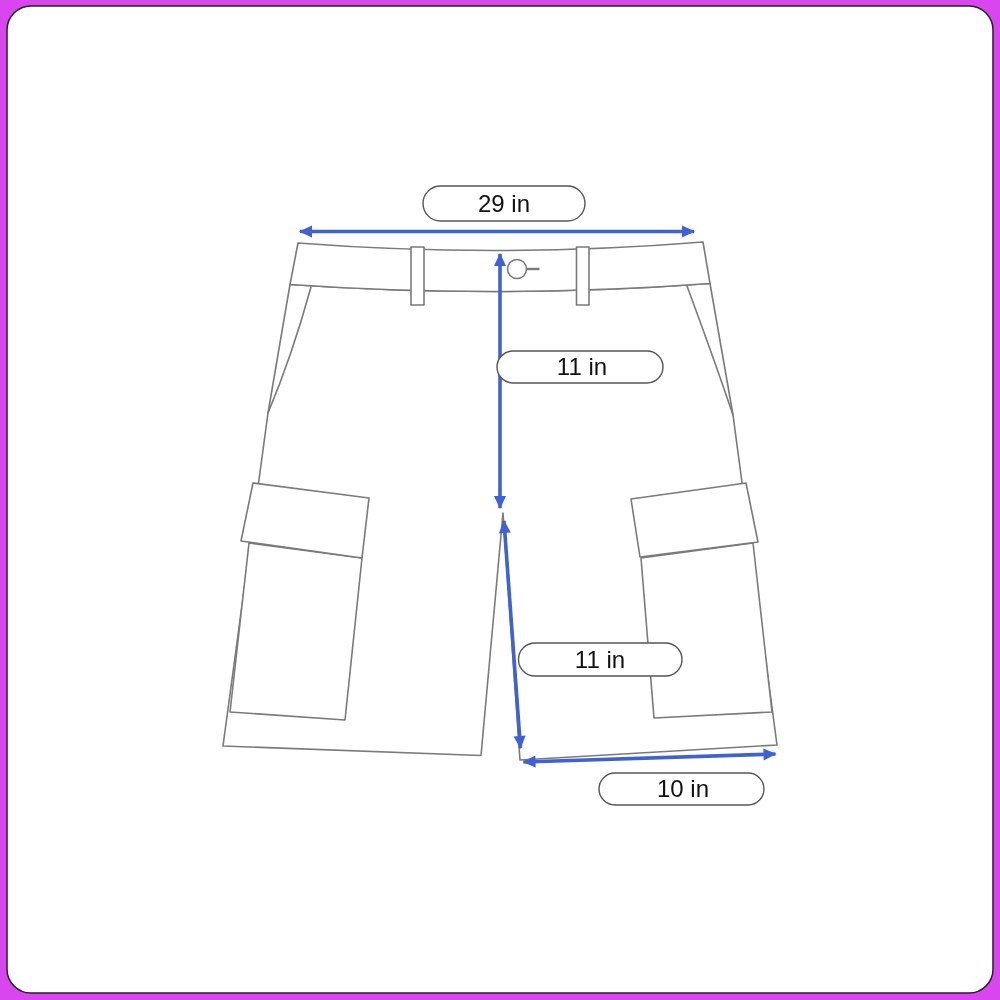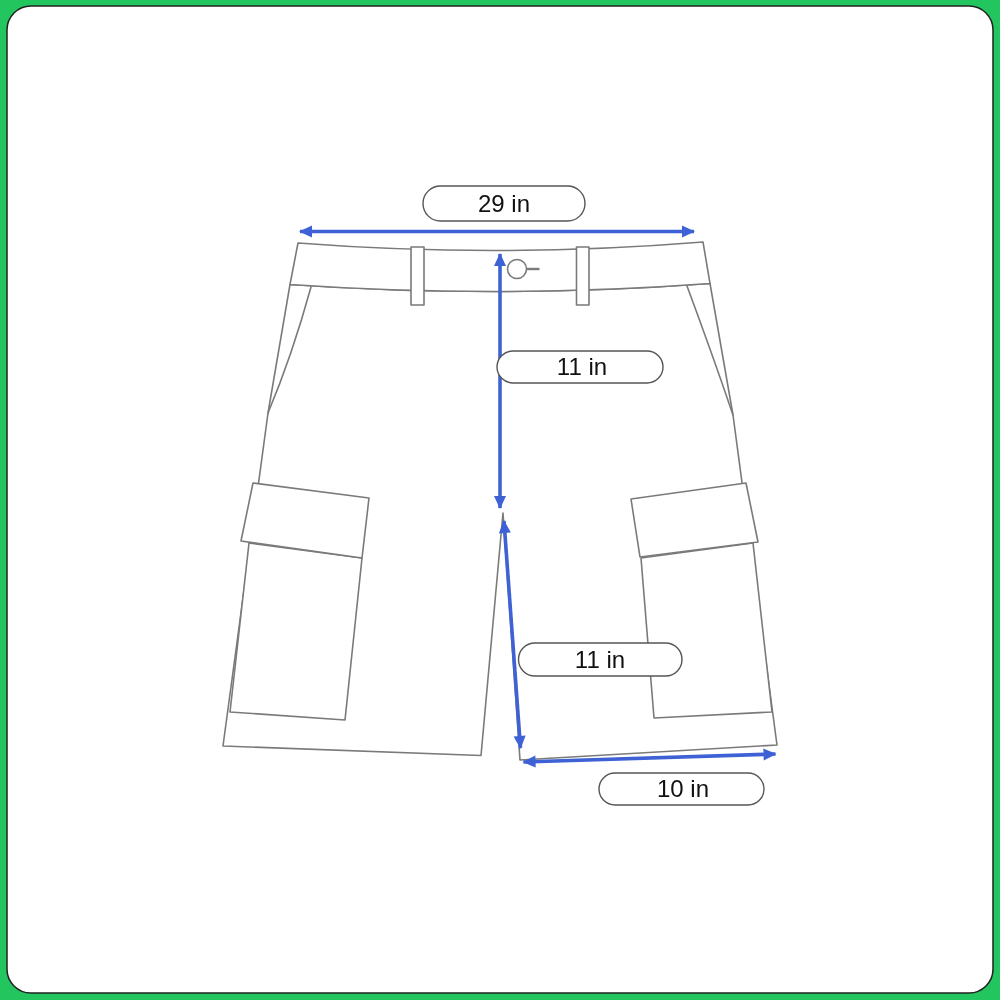--- a/index.html
+++ b/index.html
@@ -4,21 +4,21 @@
 <style>
   html, body {
     margin: 0;
     padding: 0;
     background: #ffffff;
   }
   .canvas {
     position: relative;
     width: 1000px;
     height: 1000px;
-    background: #22c55e;
+    background: #d946ef;
     overflow: hidden;
   }
   svg.diagram {
     display: block;
     width: 1000px;
     height: 1000px;
   }
   .garment-line {
     fill: none;
     stroke-width: 1.6;

